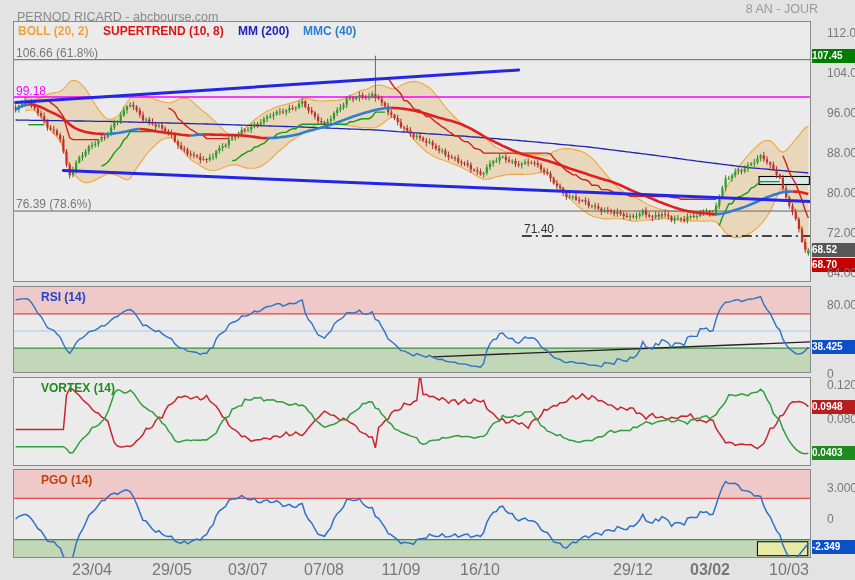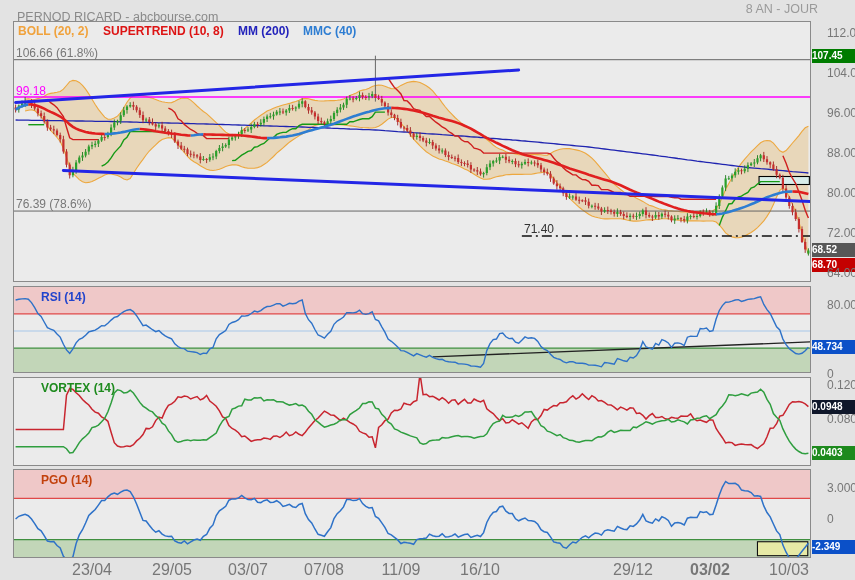--- a/index.html
+++ b/index.html
@@ -110,22 +110,22 @@
   <div class="lbl" style="left:16px;top:197px">76.39  (78.6%)</div>
   <div class="lbl" style="left:524px;top:222px;color:#333">71.40</div>
 
   <div class="lbl panel-label" style="left:20px;top:290px;color:#2244cc">RSI (14)</div>
   <div class="lbl panel-label" style="left:20px;top:381px;color:#1d8a1d">VORTEX (14)</div>
   <div class="lbl panel-label" style="left:20px;top:473px;color:#c2410c">PGO (14)</div>
 
   <div class="badge" style="top:49px;background:#007c00">107.45</div>
   <div class="badge" style="top:243px;background:#575757">68.52</div>
   <div class="badge" style="top:258px;background:#c40000">68.70</div>
-  <div class="badge" style="top:340px;background:#0b50c8">48.734</div>
-  <div class="badge" style="top:400px;background:#0f172a">0.0948</div>
+  <div class="badge" style="top:340px;background:#0b50c8">38.425</div>
+  <div class="badge" style="top:400px;background:#b91c1c">0.0948</div>
   <div class="badge" style="top:446px;background:#1d8a1d">0.0403</div>
   <div class="badge" style="top:540px;background:#0b50c8">-2.349</div>
 <div class="tick" style="top: 26px;">112.00</div>
     <div class="tick" style="top: 66px;">104.00</div>
     <div class="tick" style="top: 106px;">96.00</div>
     <div class="tick" style="top: 146px;">88.00</div>
     <div class="tick" style="top: 186px;">80.00</div>
     <div class="tick" style="top: 226px;">72.00</div>
     <div class="tick" style="top: 266px;">64.00</div>
     <div class="tick" style="top: 298px;">80.00</div>

